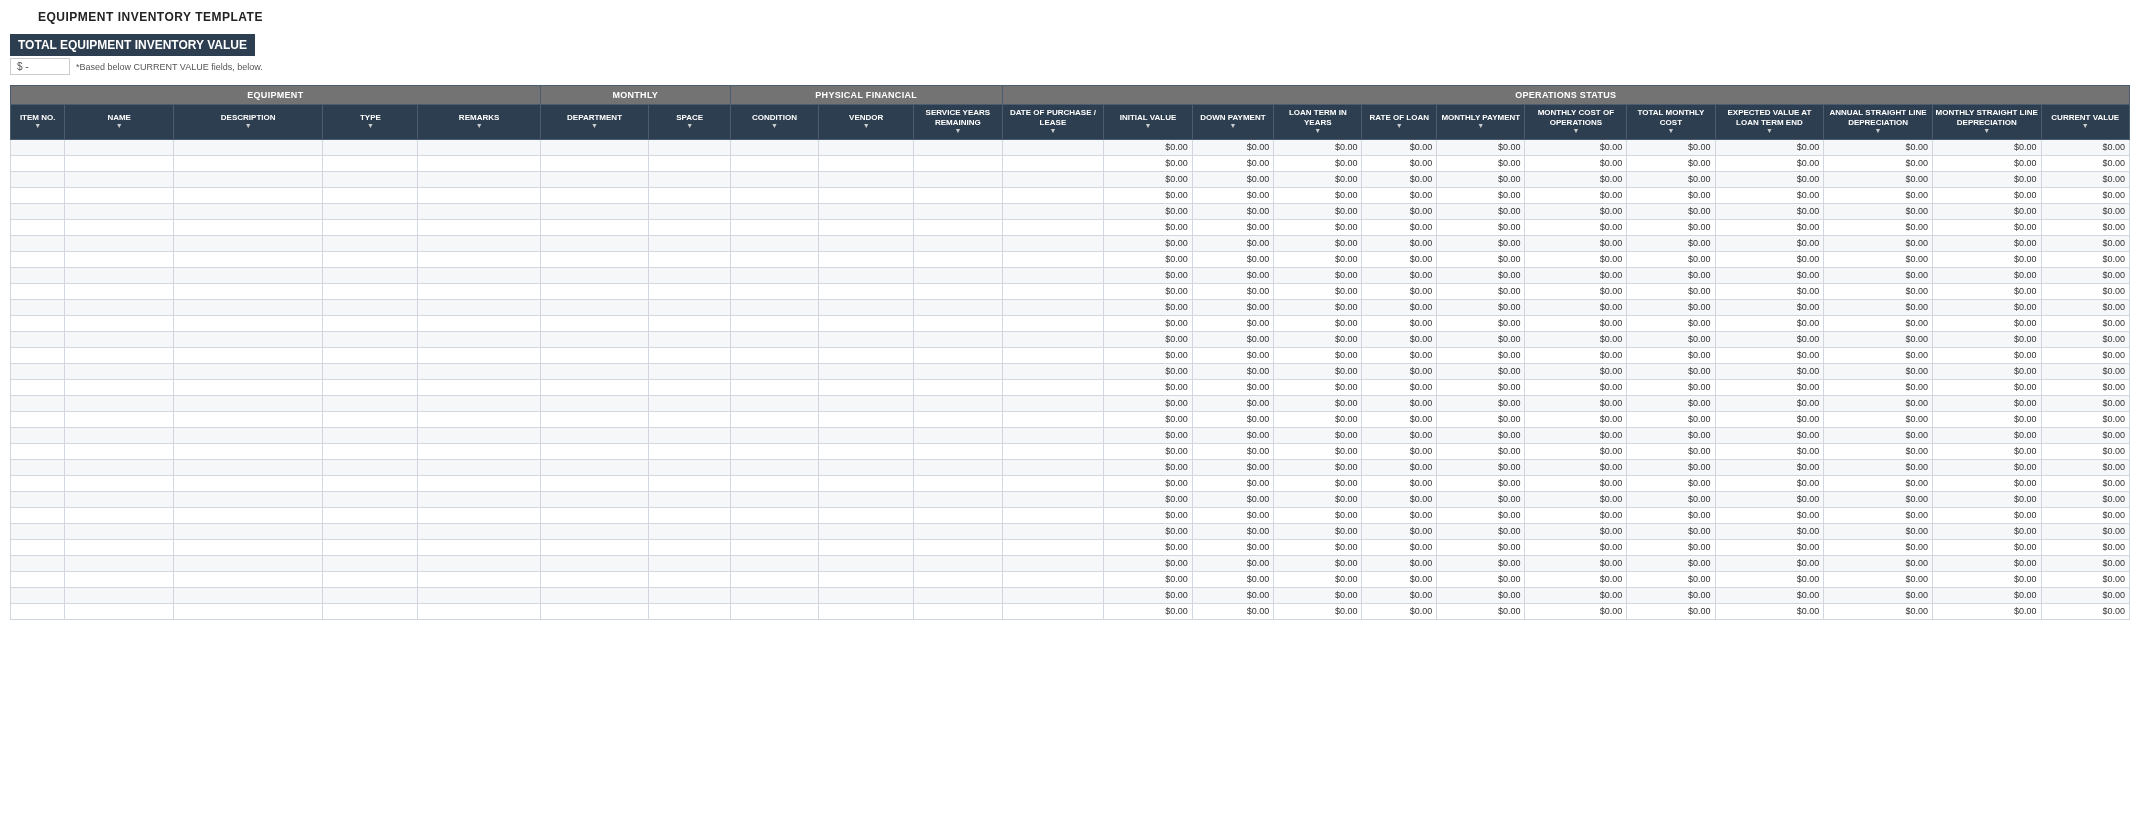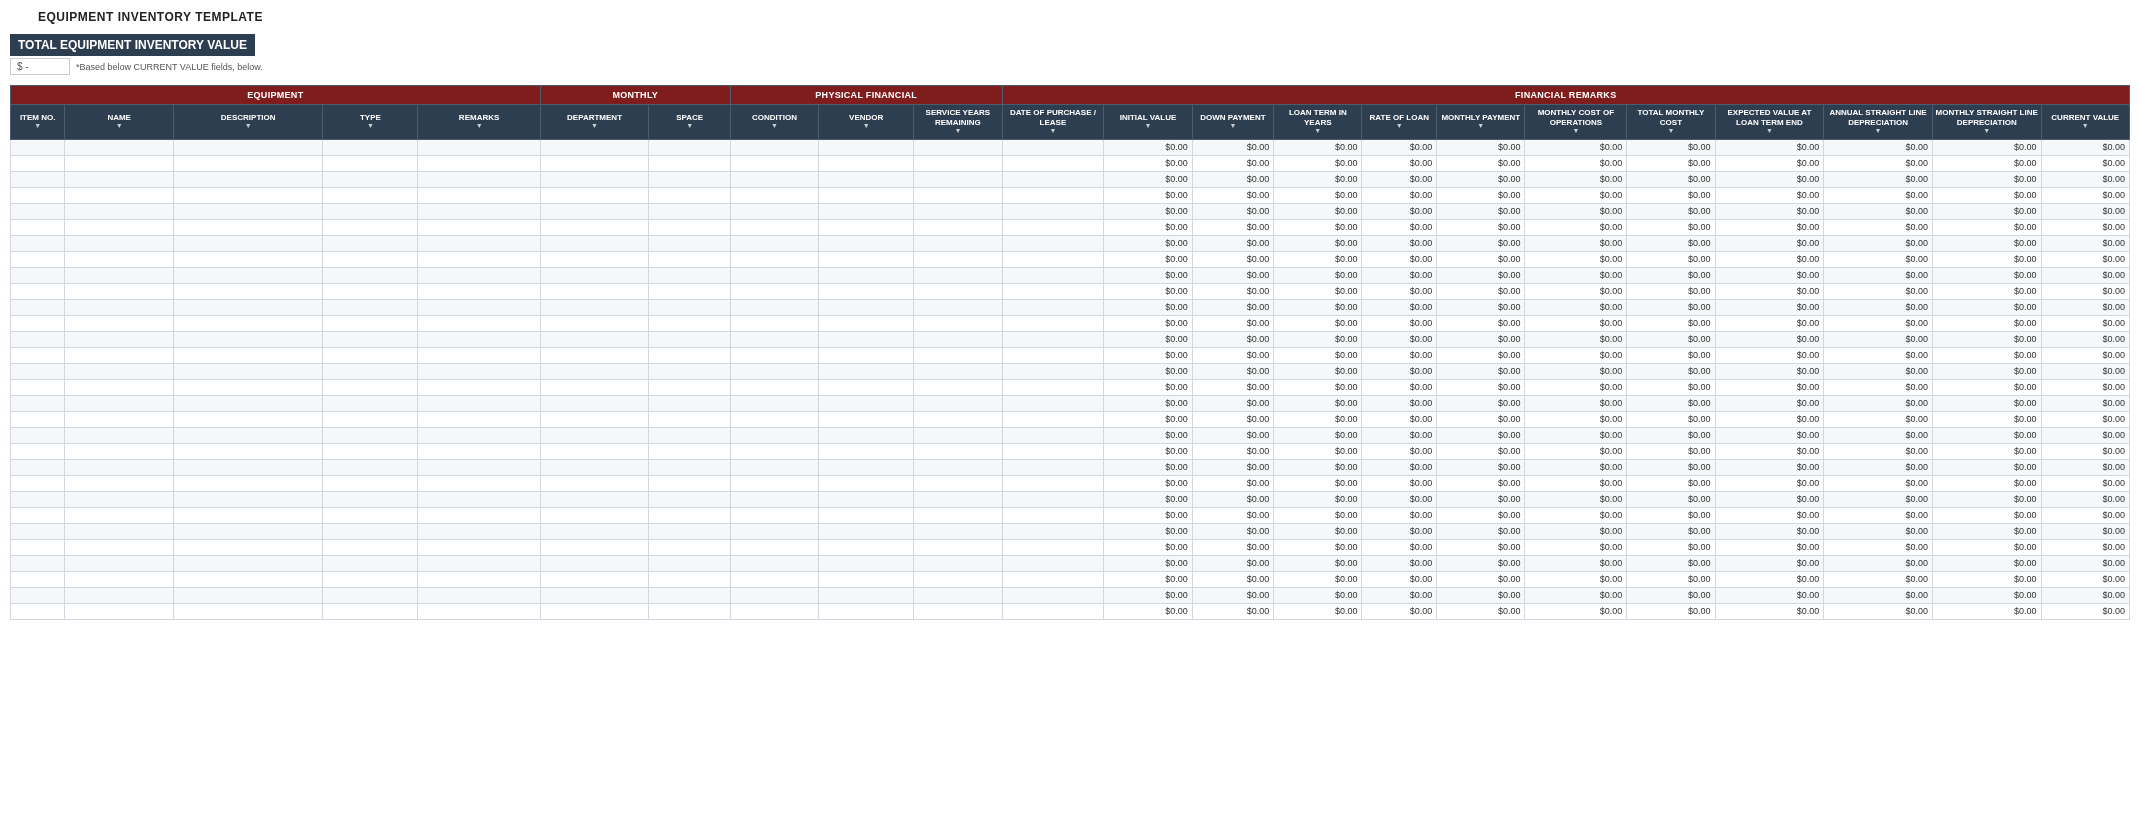--- a/index.html
+++ b/index.html
@@ -50,21 +50,21 @@
       width: 100%;
     }
     table {
       border-collapse: collapse;
       width: 100%;
       min-width: 2100px;
       font-size: 9px;
     }
     
     .group-header td {
-      background: #7f1d1d;
+      background: #737373;
       color: #fff;
       text-align: center;
       font-weight: bold;
       padding: 4px 2px;
       border: 1px solid #4a5c6e;
       font-size: 9px;
       letter-spacing: 0.3px;
     }
     
     .col-header td {
@@ -140,21 +140,21 @@
 </div>
 
 <div class="table-wrapper">
   <table>
     <thead>
 
       <tr class="group-header">
         <td colspan="5">EQUIPMENT</td>
         <td colspan="2">MONTHLY</td>
         <td colspan="3">PHYSICAL FINANCIAL</td>
-        <td colspan="12">FINANCIAL REMARKS</td>
+        <td colspan="12">OPERATIONS STATUS</td>
       </tr>
 
       <tr class="col-header">
         <td class="col-w-item">ITEM NO.<span class="filter-arrow">▼</span></td>
         <td class="col-w-name">NAME<span class="filter-arrow">▼</span></td>
         <td class="col-w-desc">DESCRIPTION<span class="filter-arrow">▼</span></td>
         <td class="col-w-type">TYPE<span class="filter-arrow">▼</span></td>
         <td class="col-w-remarks">REMARKS<span class="filter-arrow">▼</span></td>
         <td class="col-w-dept">DEPARTMENT<span class="filter-arrow">▼</span></td>
         <td class="col-w-space">SPACE<span class="filter-arrow">▼</span></td>

